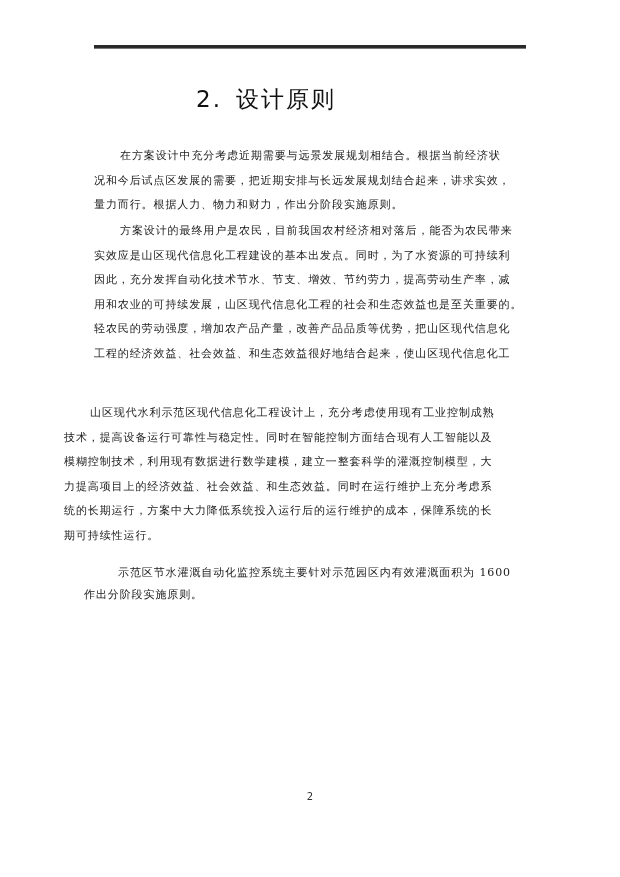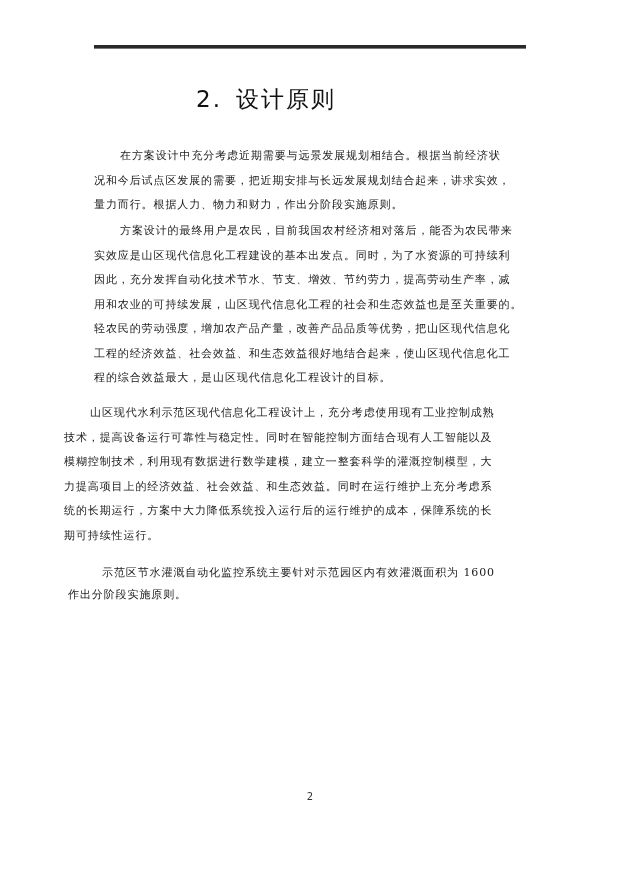--- a/index.html
+++ b/index.html
@@ -49,21 +49,21 @@
       color: #1a1a1a;
     }
     .para .line {
       display: block;
       white-space: nowrap;
       overflow: visible;
     }
     .p1 { top: 144px; left: 94px; }
     .p2 { top: 219px; left: 94px; }
     .p3 { top: 401px; left: 64px; }
-    .p4 { top: 562px; left: 68px; }
+    .p4 { top: 562px; left: 84px; }
     .indent { padding-left: 26px; }
     .indent-lg { padding-left: 34px; }
     .page-number {
       position: absolute;
       left: 0;
       width: 620px;
       top: 791px;
       text-align: center;
       font-size: 10px;
       font-family: "DejaVu Sans", "Liberation Sans", sans-serif;
@@ -85,21 +85,20 @@
   <span class="line">量力而行。根据人力、物力和财力，作出分阶段实施原则。</span>
 </div>
 
 <div class="para p2">
   <span class="line indent">方案设计的最终用户是农民，目前我国农村经济相对落后，能否为农民带来</span>
   <span class="line">实效应是山区现代信息化工程建设的基本出发点。同时，为了水资源的可持续利</span>
   <span class="line">因此，充分发挥自动化技术节水、节支、增效、节约劳力，提高劳动生产率，减</span>
   <span class="line">用和农业的可持续发展，山区现代信息化工程的社会和生态效益也是至关重要的。</span>
   <span class="line">轻农民的劳动强度，增加农产品产量，改善产品品质等优势，把山区现代信息化</span>
   <span class="line">工程的经济效益、社会效益、和生态效益很好地结合起来，使山区现代信息化工</span>
-  <span class="line">程的综合效益最大，是山区现代信息化工程设计的目标。</span>
 </div>
 
 <div class="para p3" style="width:448px;">
   <span class="line indent">山区现代水利示范区现代信息化工程设计上，充分考虑使用现有工业控制成熟</span>
   <span class="line">技术，提高设备运行可靠性与稳定性。同时在智能控制方面结合现有人工智能以及</span>
   <span class="line">模糊控制技术，利用现有数据进行数学建模，建立一整套科学的灌溉控制模型，大</span>
   <span class="line">力提高项目上的经济效益、社会效益、和生态效益。同时在运行维护上充分考虑系</span>
   <span class="line">统的长期运行，方案中大力降低系统投入运行后的运行维护的成本，保障系统的长</span>
   <span class="line">期可持续性运行。</span>
 </div>

